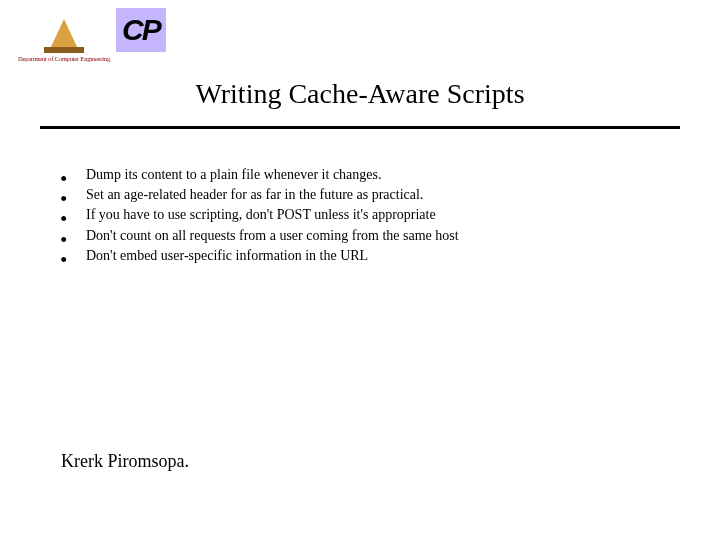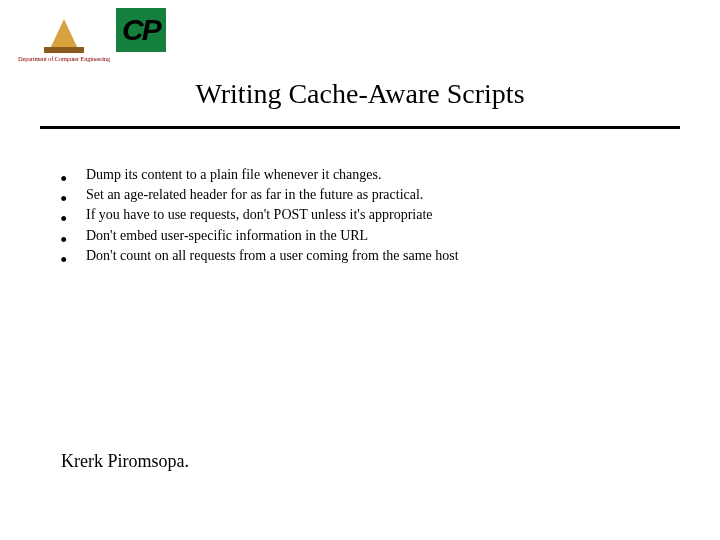--- a/index.html
+++ b/index.html
@@ -13,21 +13,21 @@
     border-right: 14px solid transparent;
     border-bottom: 30px solid #d9a23f;
   }
   .dept-logo .base {
     width: 40px; height: 6px; background: #8b5a1f; margin-top: -2px;
   }
   .dept-logo .caption {
     font-size: 6.5px; color: #8b0000; font-family: Georgia, serif; margin-top: 2px; letter-spacing: -0.2px;
   }
   .cp-logo {
-    width: 50px; height: 44px; background: #15803d;
+    width: 50px; height: 44px; background: #c4b5fd;
     display: flex; align-items: center; justify-content: center;
     font-family: "Arial Black", Arial, sans-serif;
     font-weight: 900; font-style: italic; font-size: 30px;
     letter-spacing: -2px; color: #000;
     margin-bottom: 10px;
   }
   .title-wrap { position: absolute; top: 78px; left: 0; right: 0; text-align: center; }
   .title { font-size: 28px; font-weight: 400; }
   .rule { position: absolute; top: 126px; left: 40px; right: 40px; height: 3px; background: #000; }
   .content { position: absolute; top: 166px; left: 56px; right: 40px; }
@@ -53,21 +53,21 @@
   <div class="title-wrap">
     <h1 class="title">Writing Cache-Aware Scripts</h1>
   </div>
 
   <div class="rule"></div>
 
   <div class="content">
     <ul class="bullets">
       <li>Dump its content to a plain file whenever it changes.</li>
       <li>Set an age-related header for as far in the future as practical.</li>
-      <li>If you have to use requests, don't POST unless it's appropriate</li>
+      <li>If you have to use scripting, don't POST unless it's appropriate</li>
+      <li>Don't count on all requests from a user coming from the same host</li>
       <li>Don't embed user-specific information in the URL</li>
-      <li>Don't count on all requests from a user coming from the same host</li>
     </ul>
   </div>
 
   <div class="footer">Krerk Piromsopa.</div>
 
 </div>
 
 </body></html>

